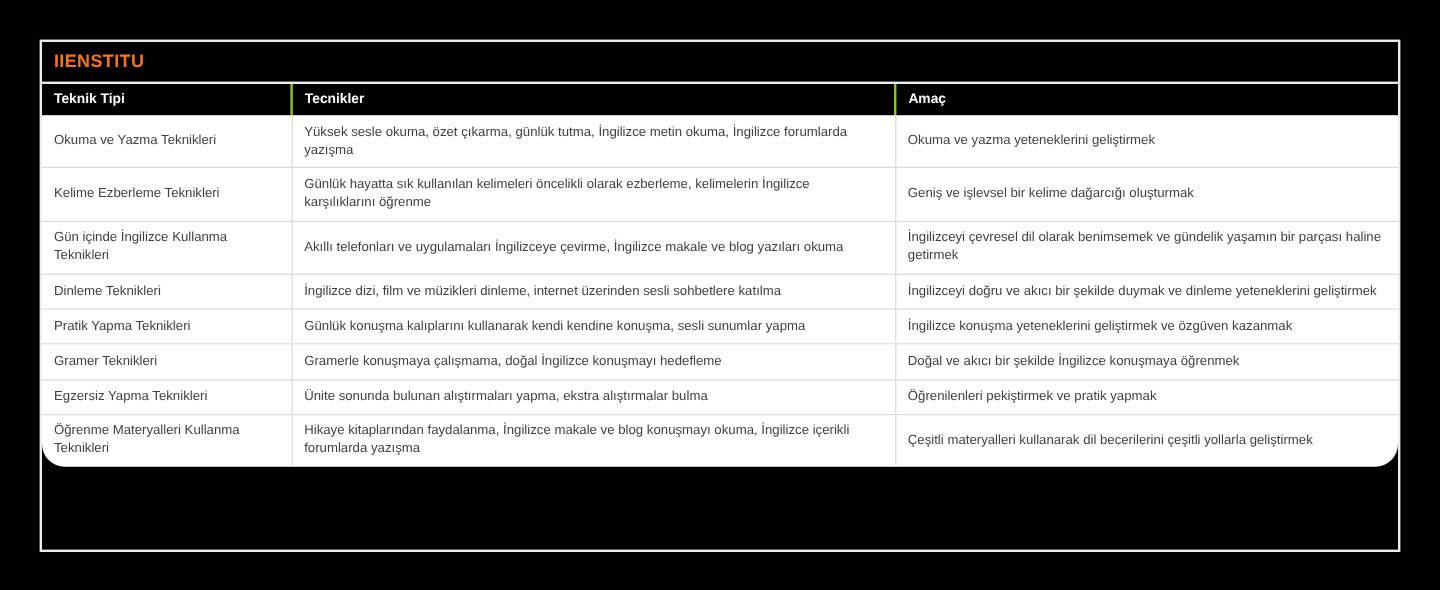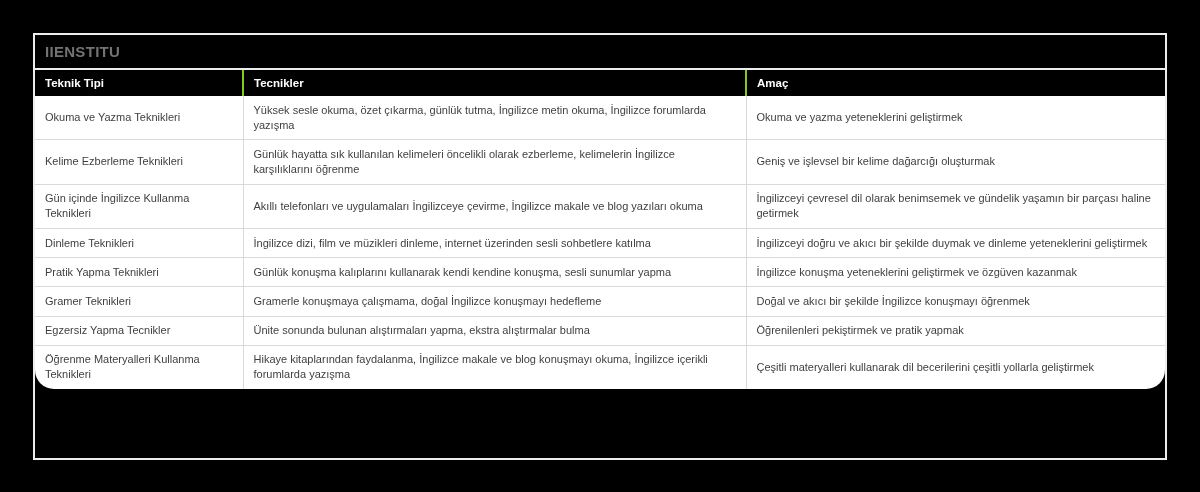--- a/index.html
+++ b/index.html
@@ -23,21 +23,21 @@
   }
   .title-bar {
     height: 33px;
     background: #000000;
     display: flex;
     align-items: center;
     padding-left: 10px;
     border-bottom: 2px solid #ededed;
   }
   .title-bar span {
-    color: #737373;
+    color: #f97316;
     font-weight: bold;
     font-size: 15px;
     letter-spacing: 0.3px;
   }
   table.data-table {
     width: 100%;
     border-collapse: collapse;
     table-layout: fixed;
     background: #ffffff;
     border-radius: 19px;
@@ -110,24 +110,24 @@
         <td>İngilizceyi doğru ve akıcı bir şekilde duymak ve dinleme yeteneklerini geliştirmek</td>
       </tr>
       <tr>
         <td>Pratik Yapma Teknikleri</td>
         <td>Günlük konuşma kalıplarını kullanarak kendi kendine konuşma, sesli sunumlar yapma</td>
         <td>İngilizce konuşma yeteneklerini geliştirmek ve özgüven kazanmak</td>
       </tr>
       <tr>
         <td>Gramer Teknikleri</td>
         <td>Gramerle konuşmaya çalışmama, doğal İngilizce konuşmayı hedefleme</td>
-        <td>Doğal ve akıcı bir şekilde İngilizce konuşmayı öğrenmek</td>
+        <td>Doğal ve akıcı bir şekilde İngilizce konuşmaya öğrenmek</td>
       </tr>
       <tr>
-        <td>Egzersiz Yapma Tecnikler</td>
+        <td>Egzersiz Yapma Teknikleri</td>
         <td>Ünite sonunda bulunan alıştırmaları yapma, ekstra alıştırmalar bulma</td>
         <td>Öğrenilenleri pekiştirmek ve pratik yapmak</td>
       </tr>
       <tr>
         <td>Öğrenme Materyalleri Kullanma Teknikleri</td>
         <td>Hikaye kitaplarından faydalanma, İngilizce makale ve blog konuşmayı okuma, İngilizce içerikli forumlarda yazışma</td>
         <td>Çeşitli materyalleri kullanarak dil becerilerini çeşitli yollarla geliştirmek</td>
       </tr>
     </tbody>
   </table>

